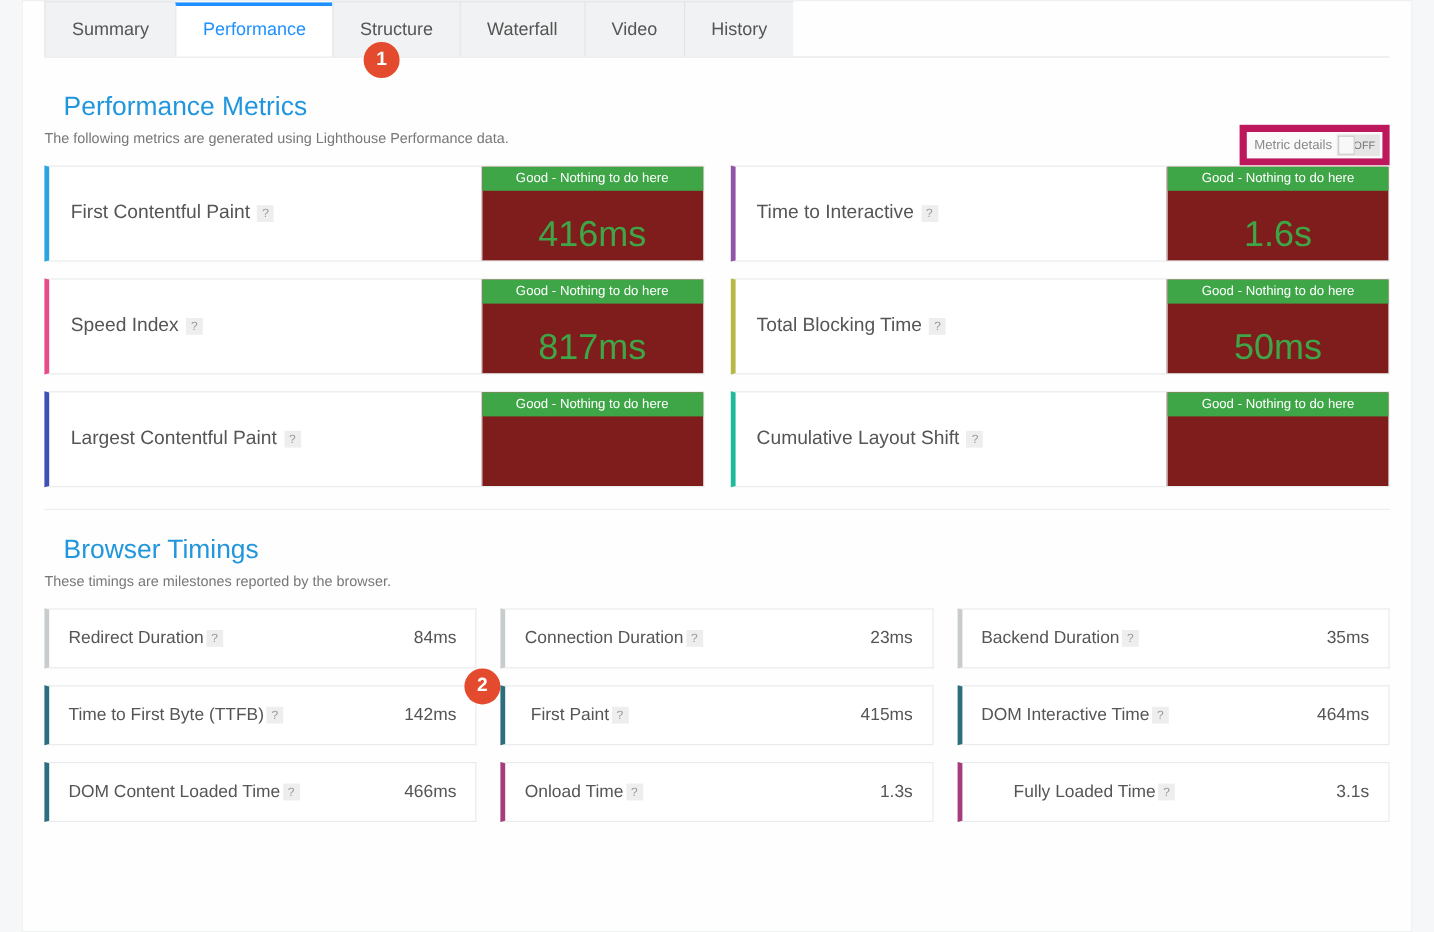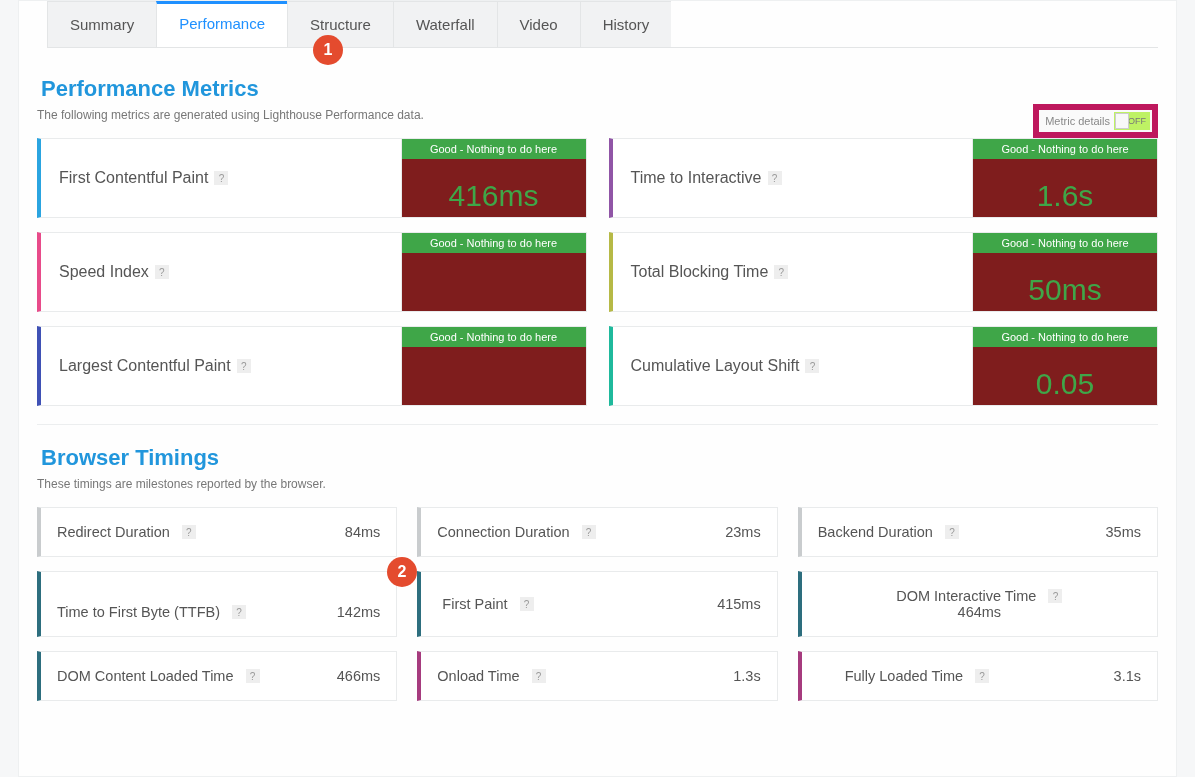--- a/index.html
+++ b/index.html
@@ -15,22 +15,23 @@
     background: #fefefe;
     margin: 0 18px;
     padding: 0 18px 20px 18px;
     border: 1px solid #eef0f1;
     min-height: 777px;
   }
   
   .tabs {
     display: flex;
     border-bottom: 1px solid #e3e5e6;
-    margin: 0 0 18px 10px;
+    margin: 0 0 18px 0;
     position: relative;
+    align-items: center;
   }
   .tab {
     padding: 14px 22px;
     font-size: 15px;
     color: #555;
     background: #f1f2f3;
     border: 1px solid #e3e5e6;
     border-bottom: none;
     border-right: none;
     cursor: pointer;
@@ -50,44 +51,44 @@
     background: #e44b2e;
     color: #fff;
     font-weight: 600;
     font-size: 16px;
     display:flex;align-items:center;justify-content:center;
     z-index: 5;
   }
   
   h2.section-title {
     color: #2196dc;
-    font-weight: 700;
+    font-weight: 400;
     font-size: 22px;
-    margin: 10px 0 2px 4px;
+    margin: 10px 0 2px 16px;
   }
   p.section-sub {
     color: #777;
     font-size: 12px;
     margin: 6px 0 16px 0;
   }
   .heading-row {
     display:flex;
     justify-content: space-between;
     align-items: flex-end;
   }
   .metric-details-toggle {
     display:flex;align-items:center;gap:4px;
     color:#888;font-size:11px;
     border:6px solid #be185d;
     padding:2px 2px 2px 6px;
     background:#fafafa;
   }
   .metric-details-toggle .switch {
     width: 36px;height:18px;
-    background:#bef264;
+    background:#e5e5e5;
     position:relative;
     font-size:9px;color:#777;
     display:flex;align-items:center;justify-content:flex-end;
     padding:0 4px;
   }
   .metric-details-toggle .switch::before{
     content:""; position:absolute; left:1px; top:1px; width:14px;height:16px;background:#f8f8f8;border:1px solid #ccc;box-sizing:border-box;
   }
   
   .metrics-grid {
@@ -150,21 +151,21 @@
   }
   .timing-card{
     display:flex;align-items:center;justify-content:space-between;
     border:1px solid #e9ebec;
     border-left:4px solid #ccc;
     background:#fff;
     padding:16px 16px;
     font-size:14.5px;
     color:#555;
   }
-  .timing-card .label{display:flex;align-items:center;gap:12px;}
+  .timing-card .label{display:flex;align-items:center;gap:2px;}
   .timing-card .val{color:#555;}
 </style>
 </head>
 <body>
 
 <div class="page">
 
   <div class="tabs" id="tab-bar">
 
     <div class="tab">Summary</div>
@@ -212,20 +213,21 @@
           <div class="big">1.6s</div>
         </div>
       </div>
       <div class="metric-card" style="border-left-color: rgb(232, 75, 138);">
         <div class="label">
           <span>Speed Index</span>
           <span class="help">?</span>
         </div>
         <div class="value-box">
           <div class="status">Good - Nothing to do here</div>
+          <div class="big">817ms</div>
         </div>
       </div>
       <div class="metric-card" style="border-left-color: rgb(182, 185, 70);">
         <div class="label">
           <span>Total Blocking Time</span>
           <span class="help">?</span>
         </div>
         <div class="value-box">
           <div class="status">Good - Nothing to do here</div>
           <div class="big">50ms</div>
@@ -240,21 +242,20 @@
           <div class="status">Good - Nothing to do here</div>
         </div>
       </div>
       <div class="metric-card" style="border-left-color: rgb(31, 185, 156);">
         <div class="label">
           <span>Cumulative Layout Shift</span>
           <span class="help">?</span>
         </div>
         <div class="value-box">
           <div class="status">Good - Nothing to do here</div>
-          <div class="big">0.05</div>
         </div>
       </div>
     </div>
 
   <hr class="sep">
 
   <h2 class="section-title">Browser Timings</h2>
   <p class="section-sub">These timings are milestones reported by the browser.</p>
 
   <div class="timings-grid" id="timings-grid">
@@ -289,21 +290,21 @@
         </div>
         <div class="val">142ms</div>
       </div>
       <div class="timing-card" style="border-left-color: rgb(45, 110, 126); padding-left: 21px;">
         <div class="label">
           <span>First Paint</span>
           <span class="help">?</span>
         </div>
         <div class="val">415ms</div>
       </div>
-      <div class="timing-card" style="border-left-color: rgb(45, 110, 126); flex-direction: column;">
+      <div class="timing-card" style="border-left-color: rgb(45, 110, 126);">
         <div class="label">
           <span>DOM Interactive Time</span>
           <span class="help">?</span>
         </div>
         <div class="val">464ms</div>
       </div>
       <div class="timing-card" style="border-left-color: rgb(45, 110, 126);">
         <div class="label">
           <span>DOM Content Loaded Time</span>
           <span class="help">?</span>

